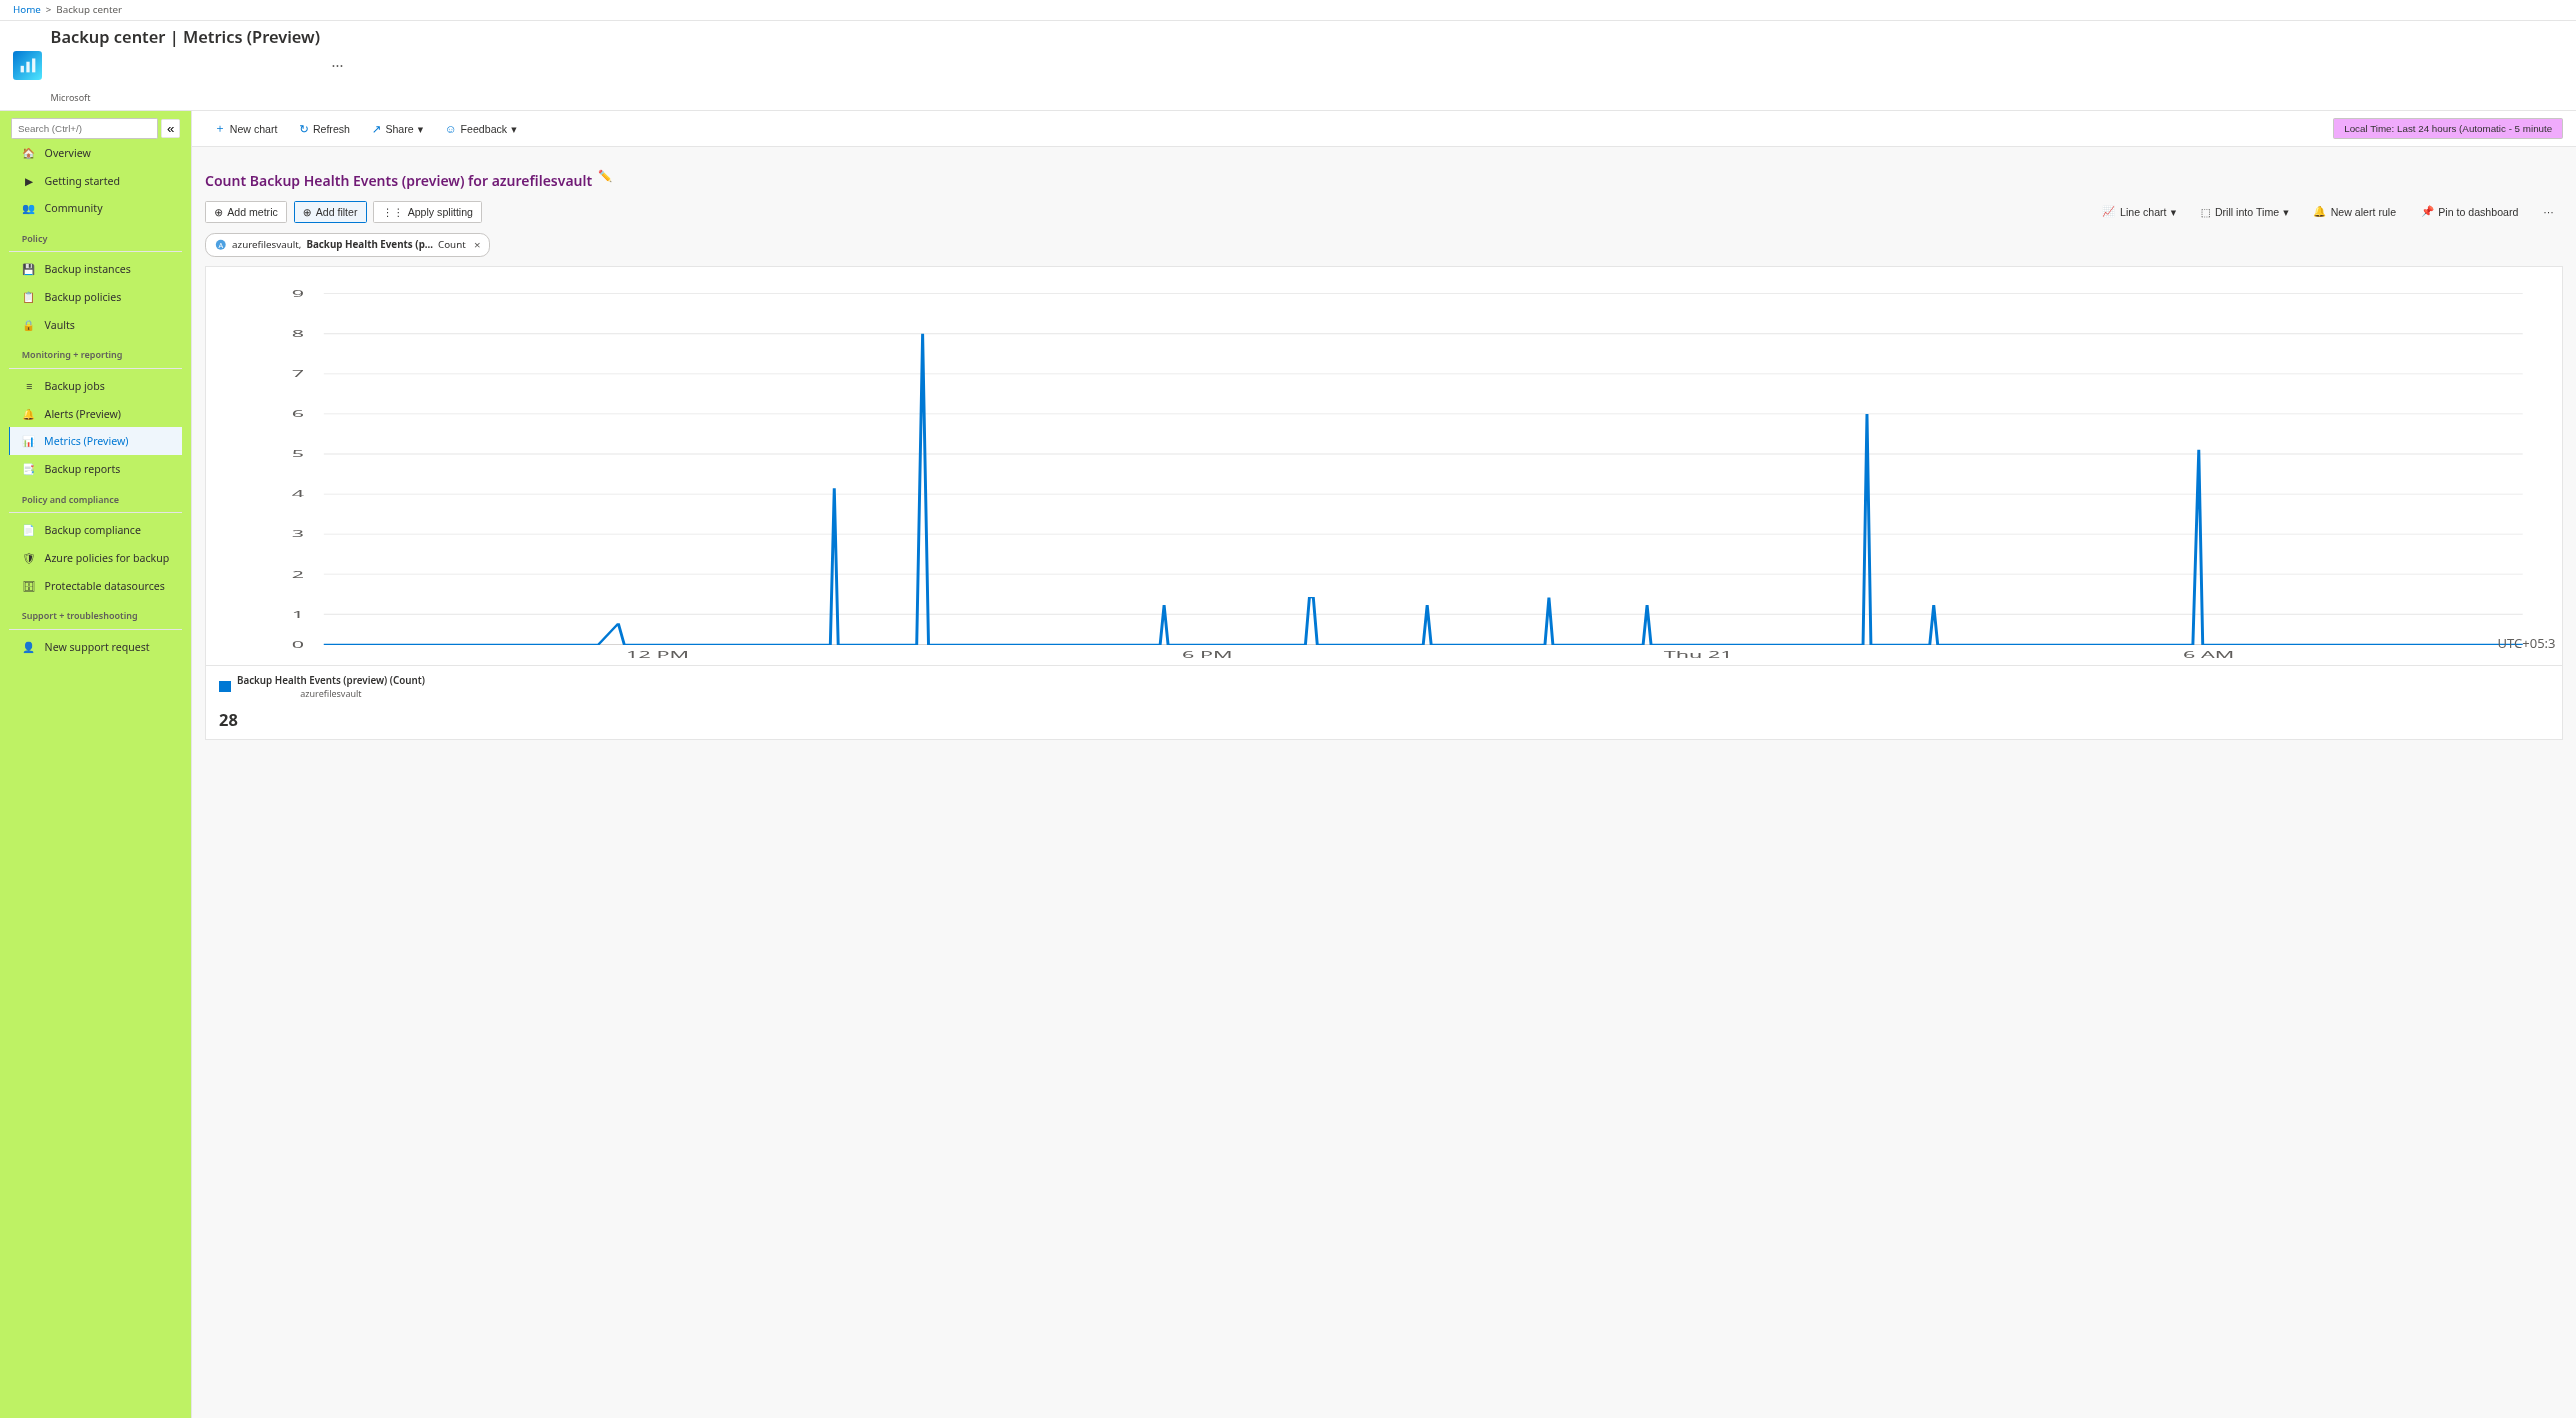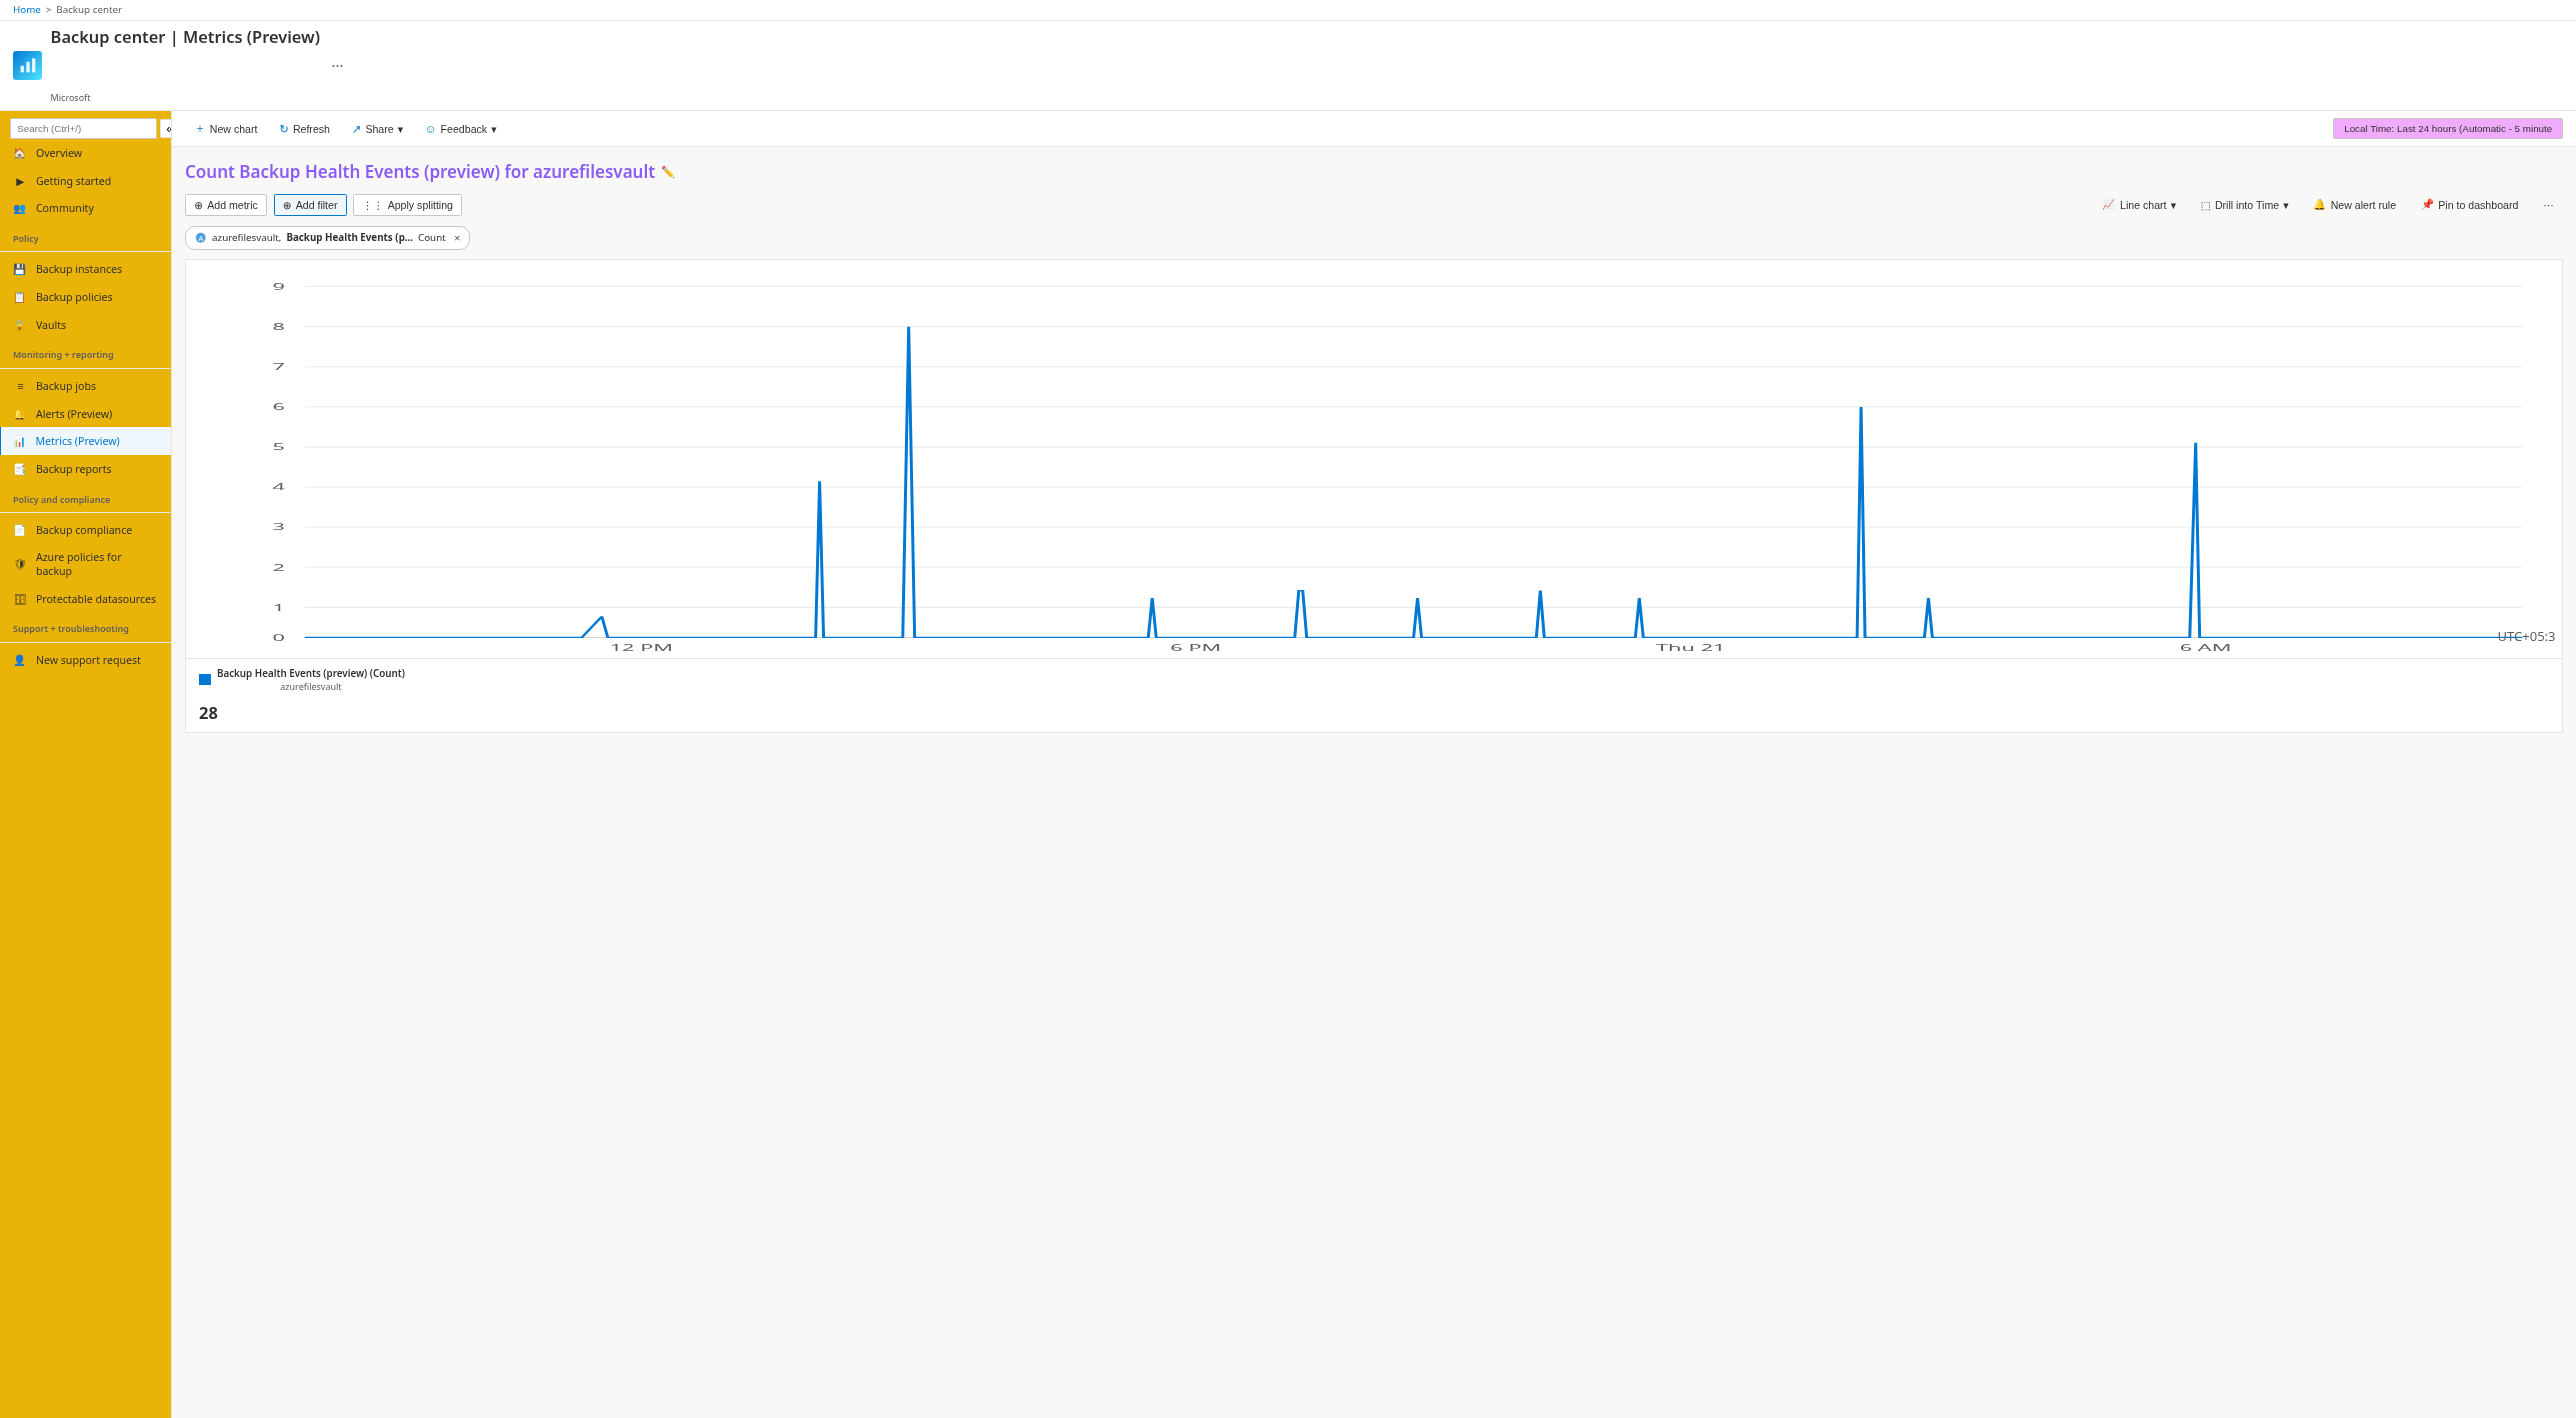--- a/index.html
+++ b/index.html
@@ -15,21 +15,21 @@
     .app-icon { width: 29.4px; height: 29.4px; background: linear-gradient(135deg, #0078d4, #50e6ff); border-radius: 3.3px; display: flex; align-items: center; justify-content: center; color: white; font-size: 14.7px; flex-shrink: 0; }
     .app-title-block { display: flex; flex-direction: column; gap: 44px; }
     .app-title { font-size: 16.4px; font-weight: 600; color: #323130; line-height: 1.2; }
     .app-subtitle { font-size: 9px; color: #605e5c; }
     .header-more { color: #605e5c; font-size: 14.7px; cursor: pointer; margin-left: 3.3px; }
 
     
     .main-layout { display: flex; flex: 1; overflow: hidden; }
 
     
-    .sidebar { width: 172px; background: #eab308; border-right: 0.8px solid #e5e5e5; display: flex; flex-direction: column; overflow-y: auto; flex-shrink: 0; }
+    .sidebar { width: 192px; background: #bef264; border-right: 0.8px solid #e5e5e5; display: flex; flex-direction: column; overflow-y: auto; flex-shrink: 0; align-items: center; }
     .sidebar-collapse { width: 19.6px; height: 19.6px; background: #fff; border: 0.8px solid #e5e5e5; cursor: pointer; display: flex; align-items: center; justify-content: center; border-radius: 1.6px; flex-shrink: 0; }
     .sidebar-search-row { display: flex; align-items: center; gap: 3.3px; padding: 6.5px 9.8px 0 9.8px; }
 
     .nav-item { display: flex; align-items: center; gap: 8.2px; padding: 6.5px 13px; cursor: pointer; color: #323130; font-size: 10.6px; }
     .nav-item.active { background: #eff6fc; color: #0078d4; border-left: 1.6px solid #0078d4; padding-left: 11.5px; }
     .nav-icon { width: 14.7px; height: 14.7px; flex-shrink: 0; display: flex; align-items: center; justify-content: center; }
     .nav-section-label { padding: 9.8px 13px 3.3px 13px; font-size: 9px; font-weight: 600; color: #605e5c; text-transform: none; }
     .nav-divider { height: 0.8px; background: #e5e5e5; margin: 3.3px 0; }
 
     
@@ -38,21 +38,21 @@
     
     .toolbar { background: #fff; border-bottom: 0.8px solid #e5e5e5; padding: 4.9px 13px; display: flex; align-items: center; gap: 3.3px; }
     .toolbar-btn { display: flex; align-items: center; gap: 4.1px; padding: 4.1px 8.2px; border: 0.8px solid transparent; border-radius: 1.6px; cursor: pointer; font-size: 10.6px; color: #323130; background: transparent; white-space: nowrap; }
     .toolbar-btn .btn-icon { font-size: 11.5px; color: #0078d4; }
     .toolbar-spacer { flex: 1; }
     .time-range-btn { margin-left: auto; padding: 4.1px 9.8px; border: 0.8px solid #c8c6c4; border-radius: 1.6px; background: #f0abfc; font-size: 9.8px; cursor: pointer; color: #323130; white-space: nowrap; }
 
     
     .chart-area { flex: 1; overflow: auto; padding: 13px; }
     .chart-title-row { display: flex; align-items: center; gap: 6.5px; margin-bottom: 9.8px; }
-    .chart-title { font-size: 17px; font-weight: 600; color: #8b5cf6; }
+    .chart-title { font-size: 14px; font-weight: 600; color: #701a75; margin-top: 11px; }
     .edit-icon { color: #0078d4; cursor: pointer; font-size: 11.5px; }
 
     
     .chart-controls { display: flex; align-items: center; gap: 6.5px; margin-bottom: 9.8px; }
     .chart-ctrl-btn { display: flex; align-items: center; gap: 4.1px; padding: 4.1px 8.2px; border: 0.8px solid #c8c6c4; border-radius: 1.6px; cursor: pointer; font-size: 10.6px; color: #323130; background: #fff; white-space: nowrap; }
     .chart-ctrl-btn.active { border-color: #0078d4; background: #eff6fc; }
     .chart-controls-right { margin-left: auto; display: flex; align-items: center; gap: 6.5px; }
     .chart-ctrl-right-btn { display: flex; align-items: center; gap: 4.1px; padding: 4.1px 8.2px; border: 0.8px solid transparent; border-radius: 1.6px; cursor: pointer; font-size: 10.6px; color: #323130; background: transparent; white-space: nowrap; }
 
     

